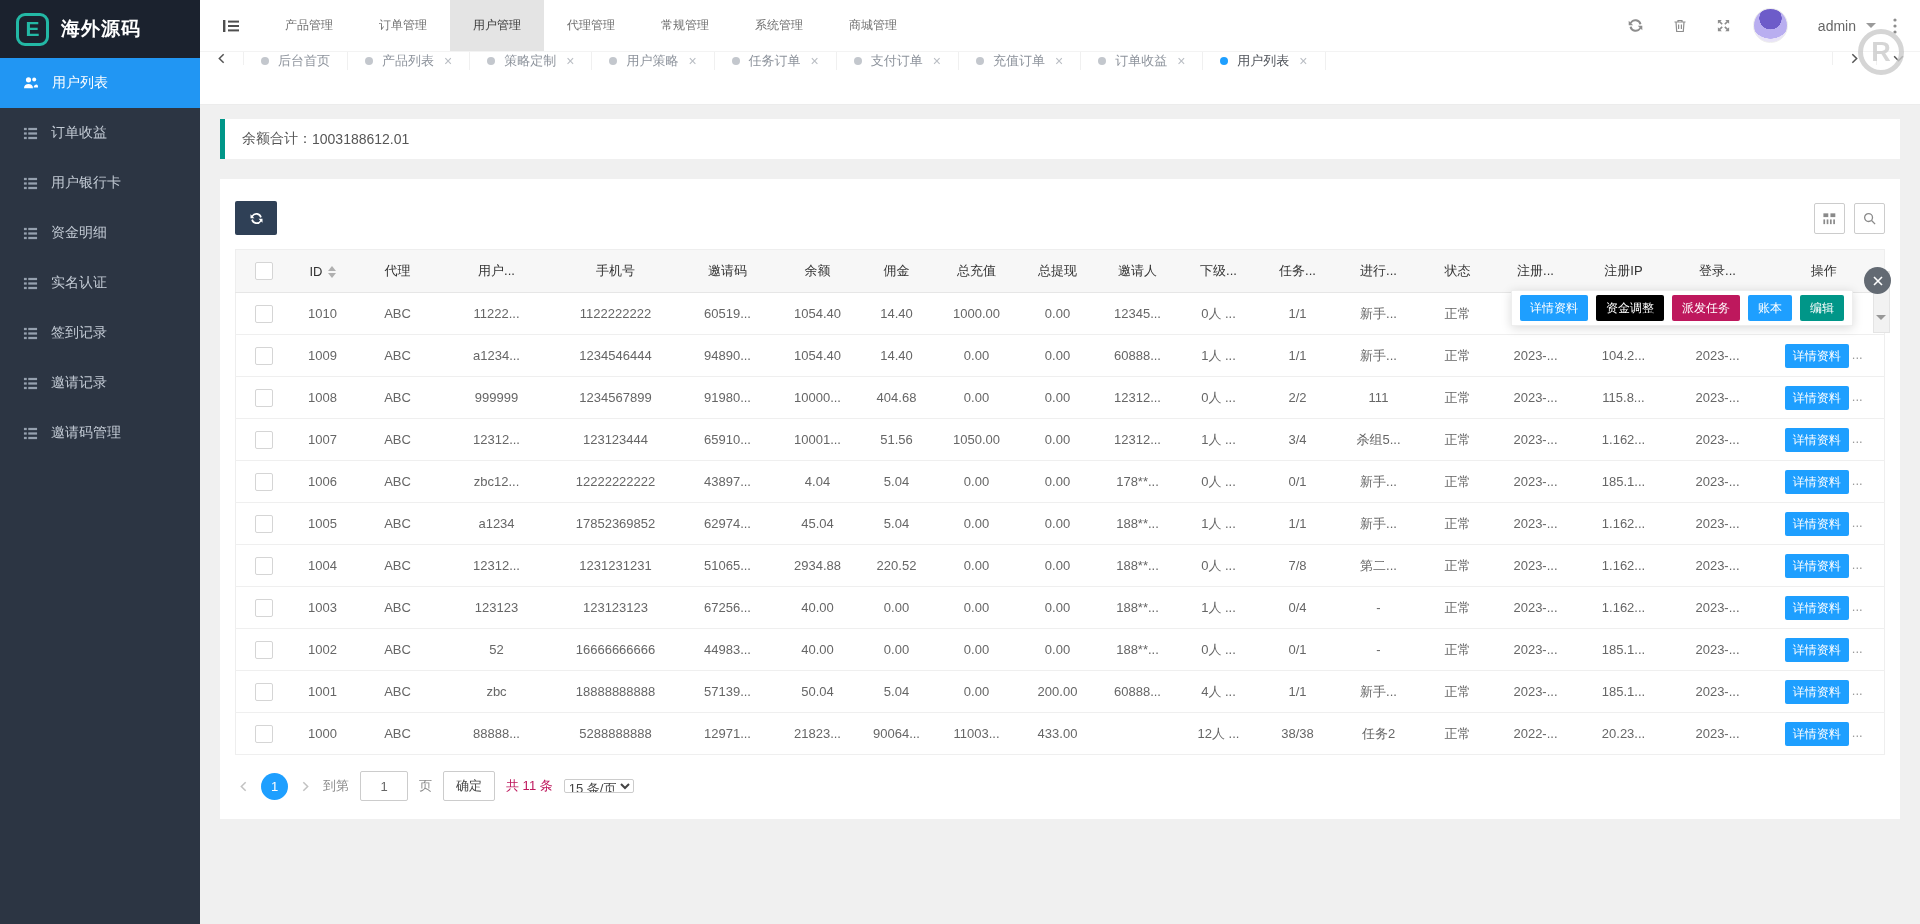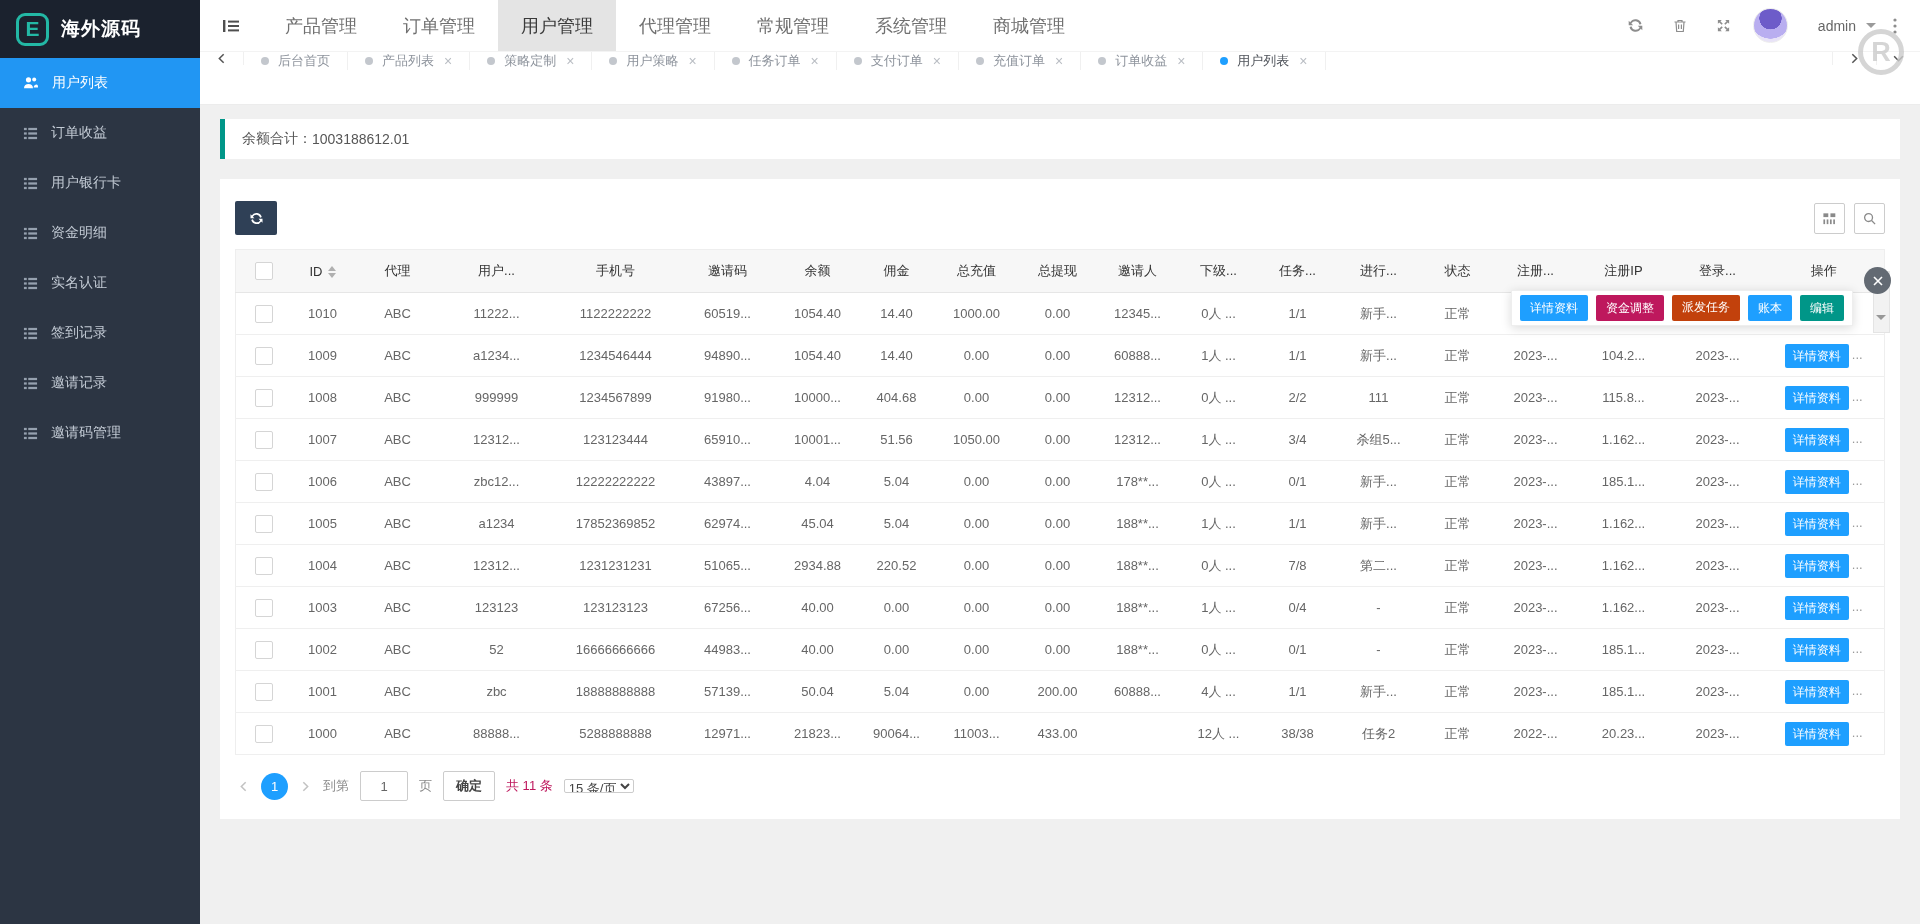--- a/index.html
+++ b/index.html
@@ -17,21 +17,21 @@
   .side-item svg{color:#96a1af;flex-shrink:0}
   .side-item.active{background:#2196f3;color:#fff}
   .side-item.active svg{color:#fff}
 
   
   .main{flex:1;min-width:0;display:flex;flex-direction:column}
 
   .topbar{height:51px;background:#fff;display:flex;align-items:center;border-bottom:1px solid #f3f3f3}
   .collapse-btn{width:62px;display:flex;align-items:center;justify-content:center;color:#4f4f4f;cursor:pointer}
   .top-nav{display:flex;height:100%}
-  .nav-item{padding:8px 23px;display:flex;align-items:center;font-size:18px;color:#707070;cursor:pointer}
+  .nav-item{padding:8px 23px;display:flex;align-items:center;font-size:12px;color:#707070;cursor:pointer}
   .nav-item.active{background:#e4e4e4;color:#3a3a3a}
   .topbar-right{margin-left:auto;display:flex;align-items:center;gap:6px;padding-right:14px}
   .icon-btn{width:38px;height:38px;display:flex;align-items:center;justify-content:center;color:#8d8d8d;cursor:pointer}
   .avatar{width:33px;height:33px;border-radius:50%;margin-left:4px;
           background:radial-gradient(circle at 50% 28%,#6d5cc9 0 38%,#b9aef0 39% 70%,#e8e3f7 71%);border:1px solid #eee}
   .username{font-size:14px;color:#666;margin-left:24px}
   .caret{width:0;height:0;border:5px solid transparent;border-top-color:#9a9a9a;margin:4px 2px 0 4px}
 
   .tabbar{height:52px;background:#fff;border-bottom:1px solid #ececec;display:flex;align-items:flex-start}
   .tab-nav{width:43px;display:flex;align-items:center;justify-content:center;color:#555;cursor:pointer;border-right:1px solid #f0f0f0}
@@ -81,21 +81,21 @@
                display:flex;align-items:center;justify-content:center;z-index:6;cursor:pointer}
   .popup-caret{position:absolute;top:66px;right:-1px;width:0;height:0;border:5px solid transparent;border-top-color:#989898;z-index:6}
 
   
   .pager{display:flex;align-items:center;gap:11px;padding:16px 2px 0;font-size:13px;color:#666}
   .pg-arrow{color:#c2c2c2;display:flex;align-items:center;cursor:pointer}
   .pg-current{width:27px;height:27px;border-radius:50%;background:#1e9fff;color:#fff;display:flex;
               align-items:center;justify-content:center;font-size:13px;cursor:pointer}
   .pg-text{color:#8c8c8c}
   .pg-input{width:42px;height:26px;border:1px solid #ccc;border-radius:2px;text-align:center;font-size:13px;color:#666;outline:none}
-  .pg-btn{height:30px;padding:0 12px;border:1px solid #ccc;background:#fff;font-size:13px;color:#444;border-radius:2px;font-weight:bold;cursor:pointer}
+  .pg-btn{height:30px;padding:0 12px;border:1px solid #ccc;background:#fff;font-size:13px;color:#444;border-radius:2px;font-weight:normal;cursor:pointer}
   .pg-total{color:#be185d}
   .pg-select{height:14px;border:1px solid #ccc;border-radius:2px;background:#fff;font-size:13px;color:#444;outline:none}
 
   .watermark{position:absolute;top:29px;right:16px;width:46px;height:46px;border:5px solid #cbcbcb;border-radius:50%;
              display:flex;align-items:center;justify-content:center;font-size:27px;font-weight:bold;color:#cbcbcb;
              opacity:.8;z-index:60;pointer-events:none;box-sizing:border-box}
 </style>
 </head>
 <body>
 
@@ -626,22 +626,22 @@
                   <td>20.23...</td>
                   <td>2023-...</td>
                   <td class="op"><span class="btn-detail">详情资料</span><span class="more-dots">...</span></td>
                 </tr>
               </tbody>
           </table>
 
           <div class="popup-scroll"></div>
           <div class="action-popup" id="popup-btns">
               <span class="popup-btn" style="background: rgb(30, 159, 255);">详情资料</span>
-              <span class="popup-btn" style="background: #be185d;">资金调整</span>
-              <span class="popup-btn" style="background: #c2410c; font-family: Liberation Mono, monospace;">派发任务</span>
+              <span class="popup-btn" style="background: #000000;">资金调整</span>
+              <span class="popup-btn" style="background: #be185d;">派发任务</span>
               <span class="popup-btn" style="background: rgb(30, 159, 255);">账本</span>
               <span class="popup-btn" style="background: rgb(0, 150, 136);">编辑</span>
             </div>
           <div class="popup-close">
             <svg width="12" height="12" viewBox="0 0 12 12" stroke="#fff" stroke-width="1.6">
                 <path d="M2 2l8 8M10 2l-8 8"></path>
               </svg>
           </div>
           <div class="popup-caret"></div>
         </div>

